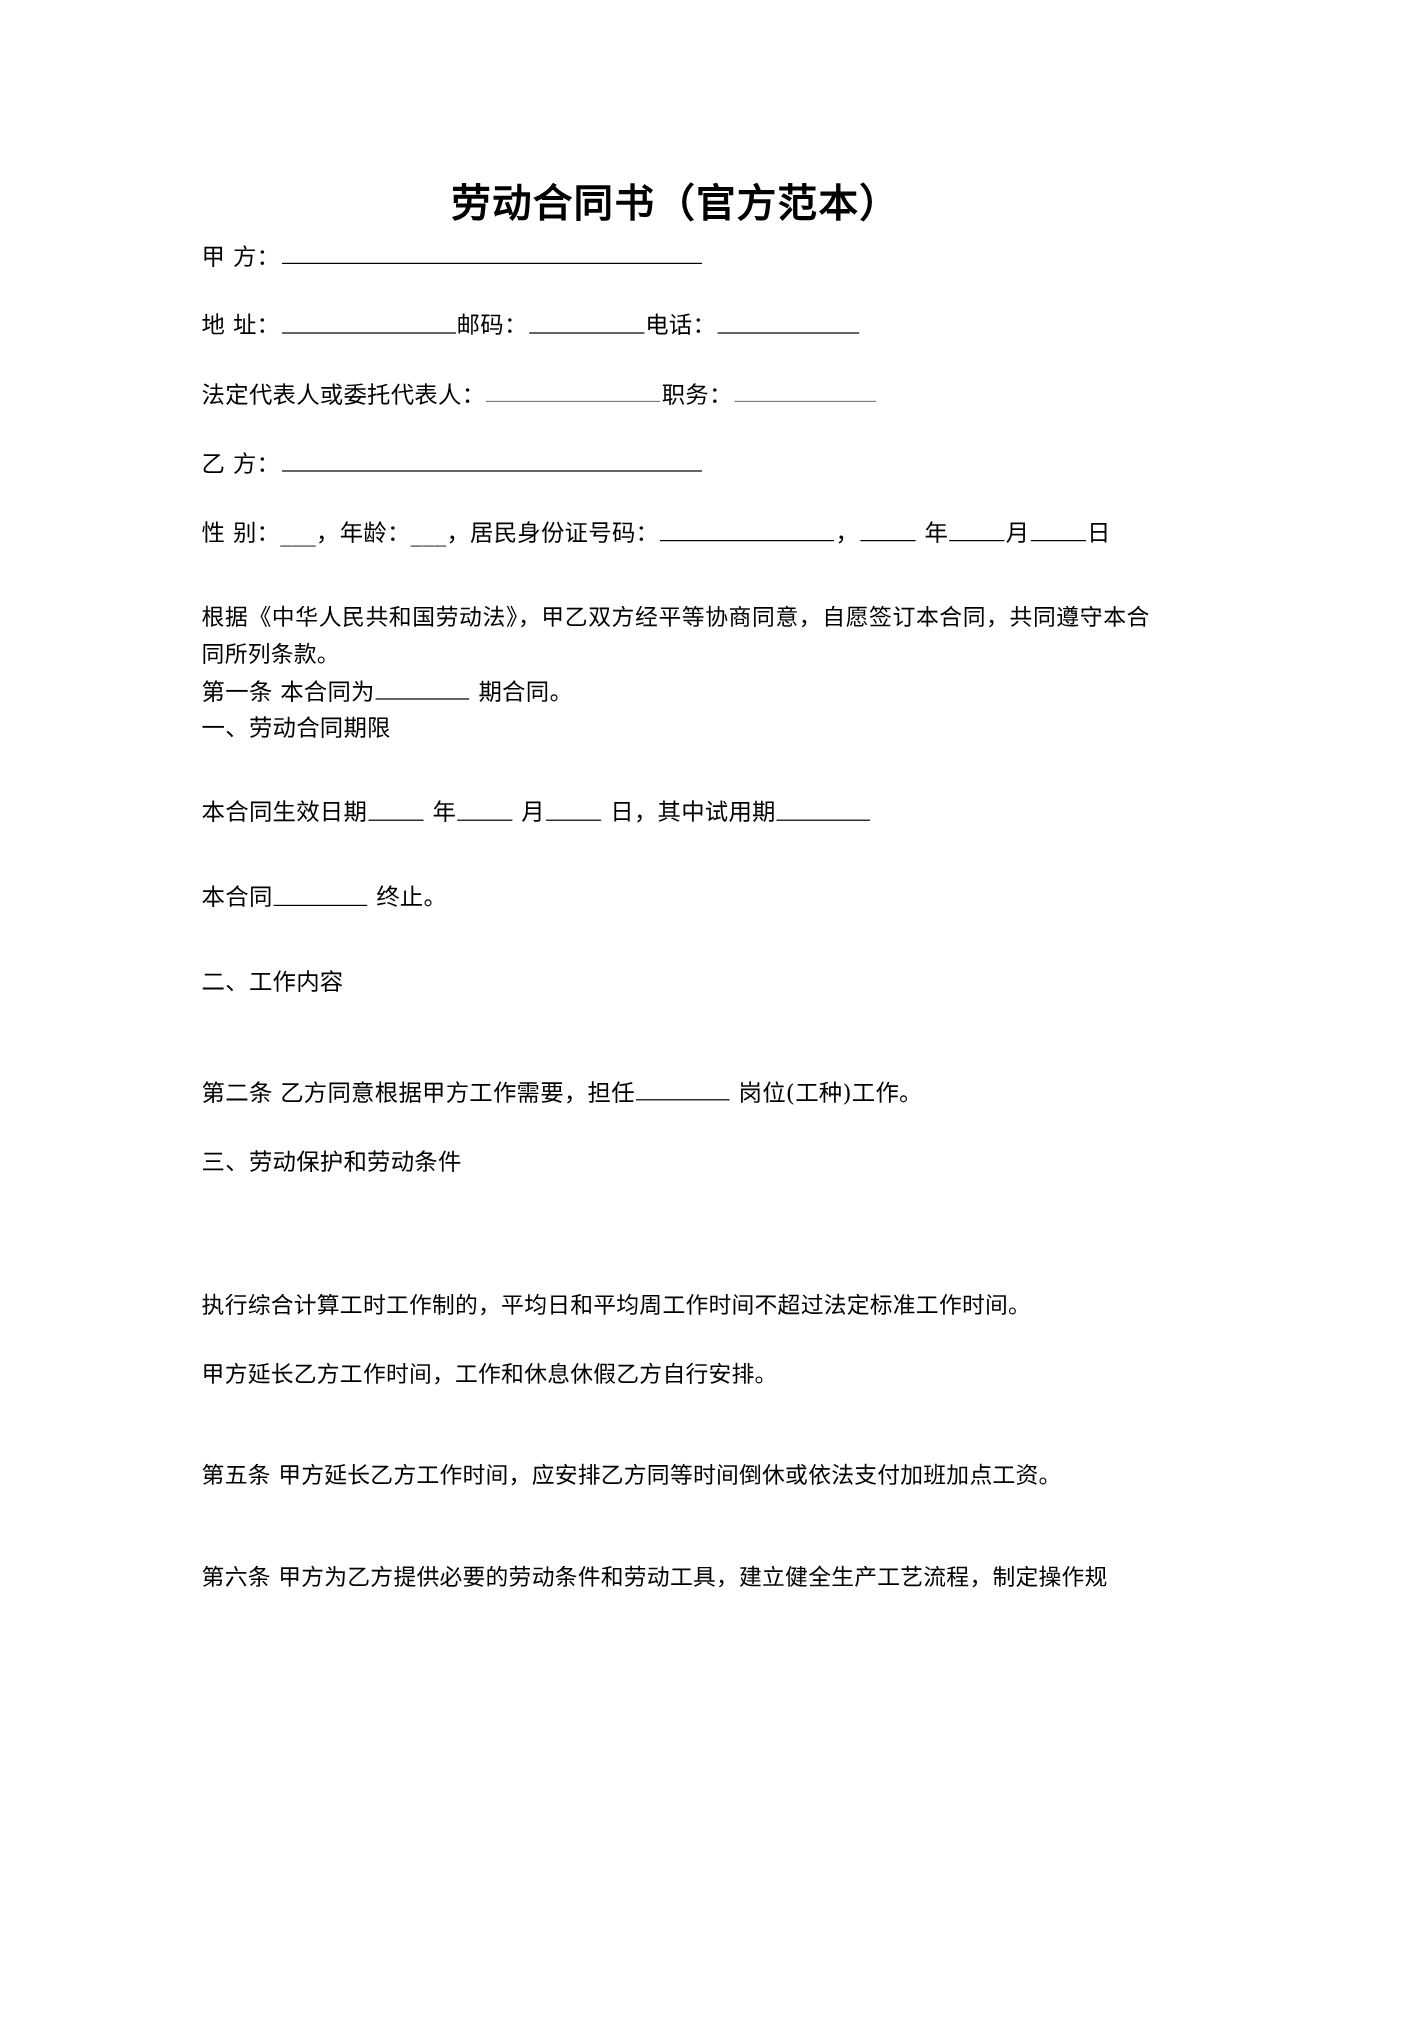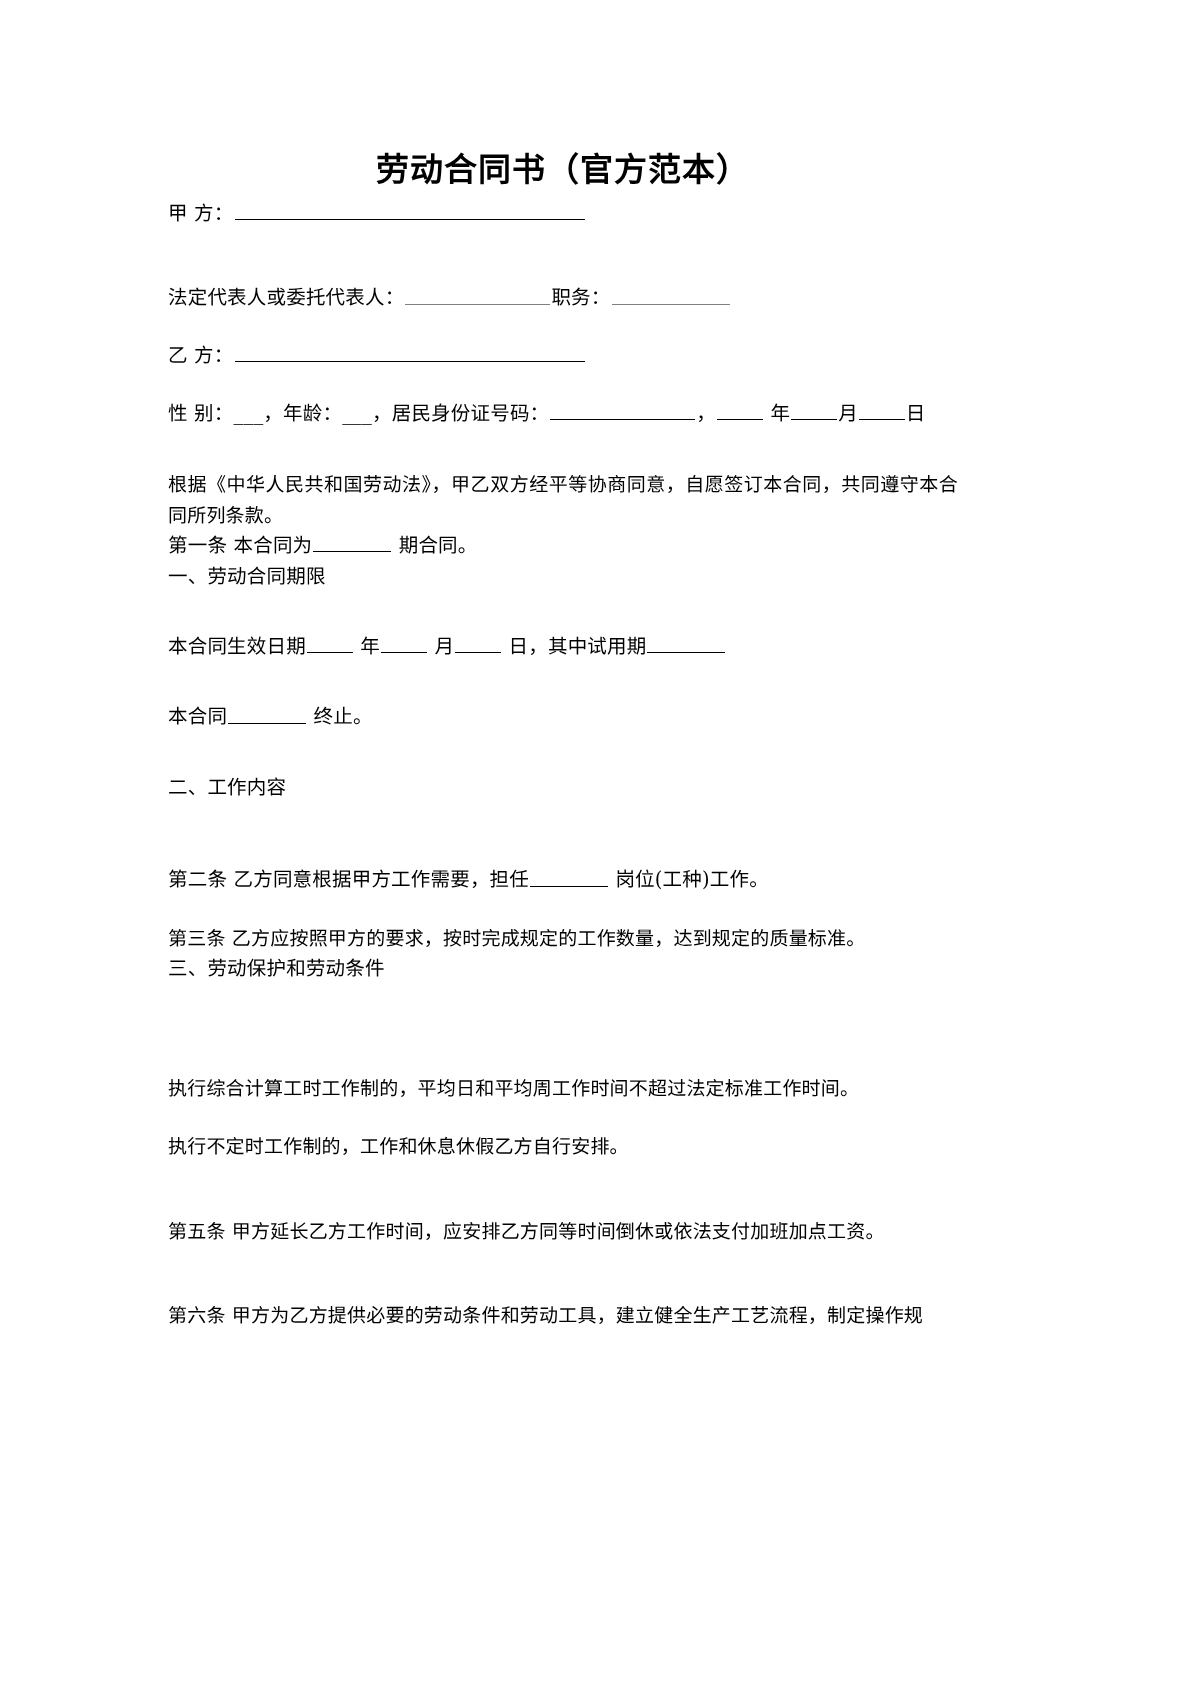--- a/index.html
+++ b/index.html
@@ -83,20 +83,23 @@
   <div class="content">
 
     <h1 class="doc-title">劳动合同书（官方范本）</h1>
 
     <p class="line">
       <span>甲 方：</span><span class="blank b-full"></span>
     </p>
 
     <div class="gap-md"></div>
 
+    <p class="line">
+      <span>地 址：</span><span class="blank b-xl"></span><span>邮码：</span><span class="blank b-ml"></span><span>电话：</span><span class="blank b-l"></span>
+    </p>
 
     <div class="gap-md"></div>
 
     <p class="line">
       <span>法定代表人或委托代表人：</span><span class="blank b-xl gray"></span><span>职务：</span><span class="blank b-l gray"></span>
     </p>
 
     <div class="gap-md"></div>
 
     <p class="line">
@@ -136,34 +139,33 @@
     <p class="line">二、工作内容</p>
 
     <div class="gap-xxl"></div>
 
     <p class="line">
       <span>第二条  乙方同意根据甲方工作需要，担任</span><span class="blank b-m"></span>&nbsp;<span>岗位(工种)工作。</span>
     </p>
 
     <div class="gap-md"></div>
 
-    <p class="para">第三条  乙方应按照甲方的要求，按时完成规定的工作数量，达到规定的质量标准。</p>
 
     <p class="line">三、劳动保护和劳动条件</p>
 
     <div class="gap-xxl"></div>
 
 
     <div class="gap-md"></div>
 
     <p class="para">执行综合计算工时工作制的，平均日和平均周工作时间不超过法定标准工作时间。</p>
 
     <div class="gap-md"></div>
 
-    <p class="para">执行不定时工作制的，工作和休息休假乙方自行安排。</p>
+    <p class="para">甲方延长乙方工作时间，工作和休息休假乙方自行安排。</p>
 
     <div class="gap-xl"></div>
 
     <p class="para">第五条  甲方延长乙方工作时间，应安排乙方同等时间倒休或依法支付加班加点工资。</p>
 
     <div class="gap-xl"></div>
 
     <p class="para">第六条  甲方为乙方提供必要的劳动条件和劳动工具，建立健全生产工艺流程，制定操作规</p>
 
   </div>

